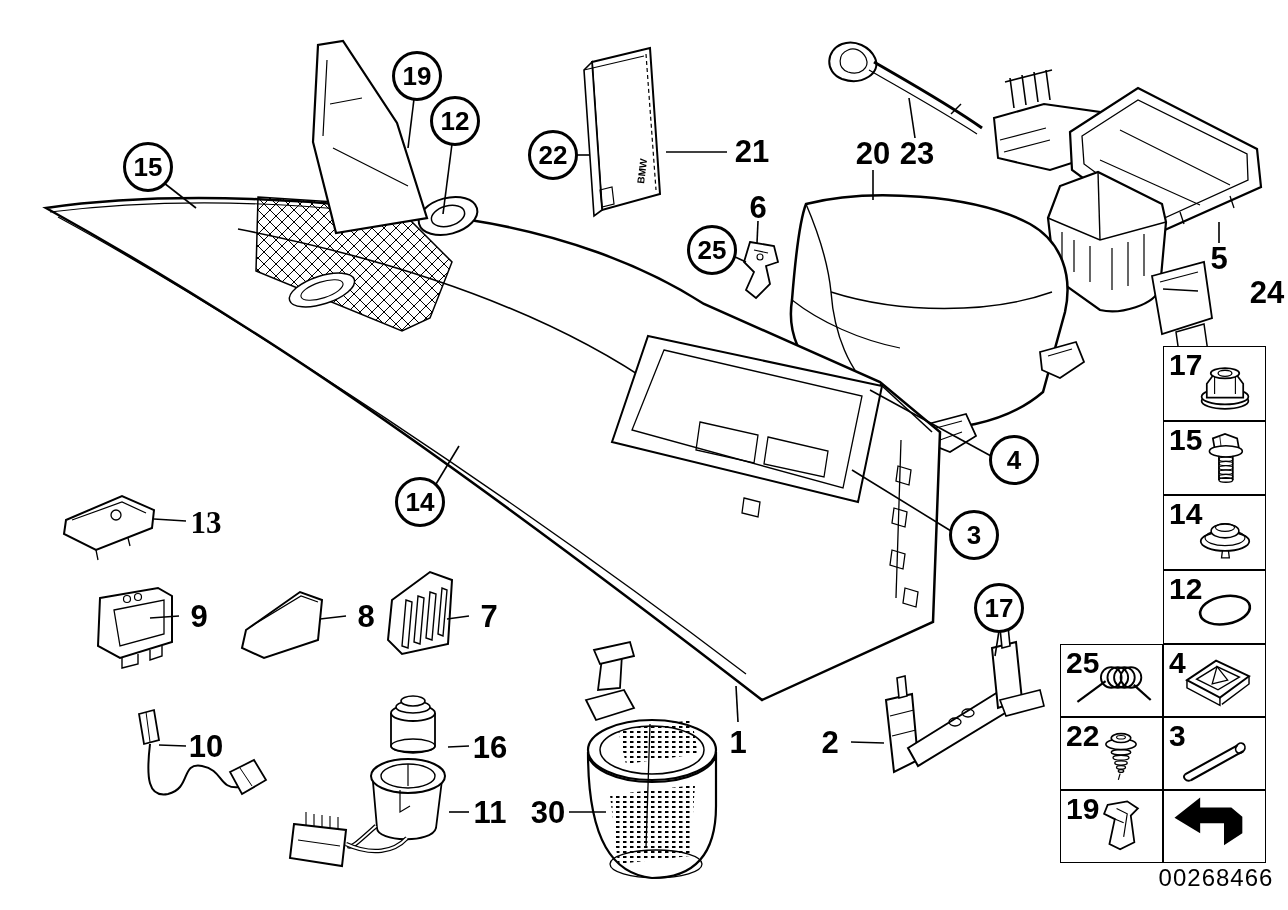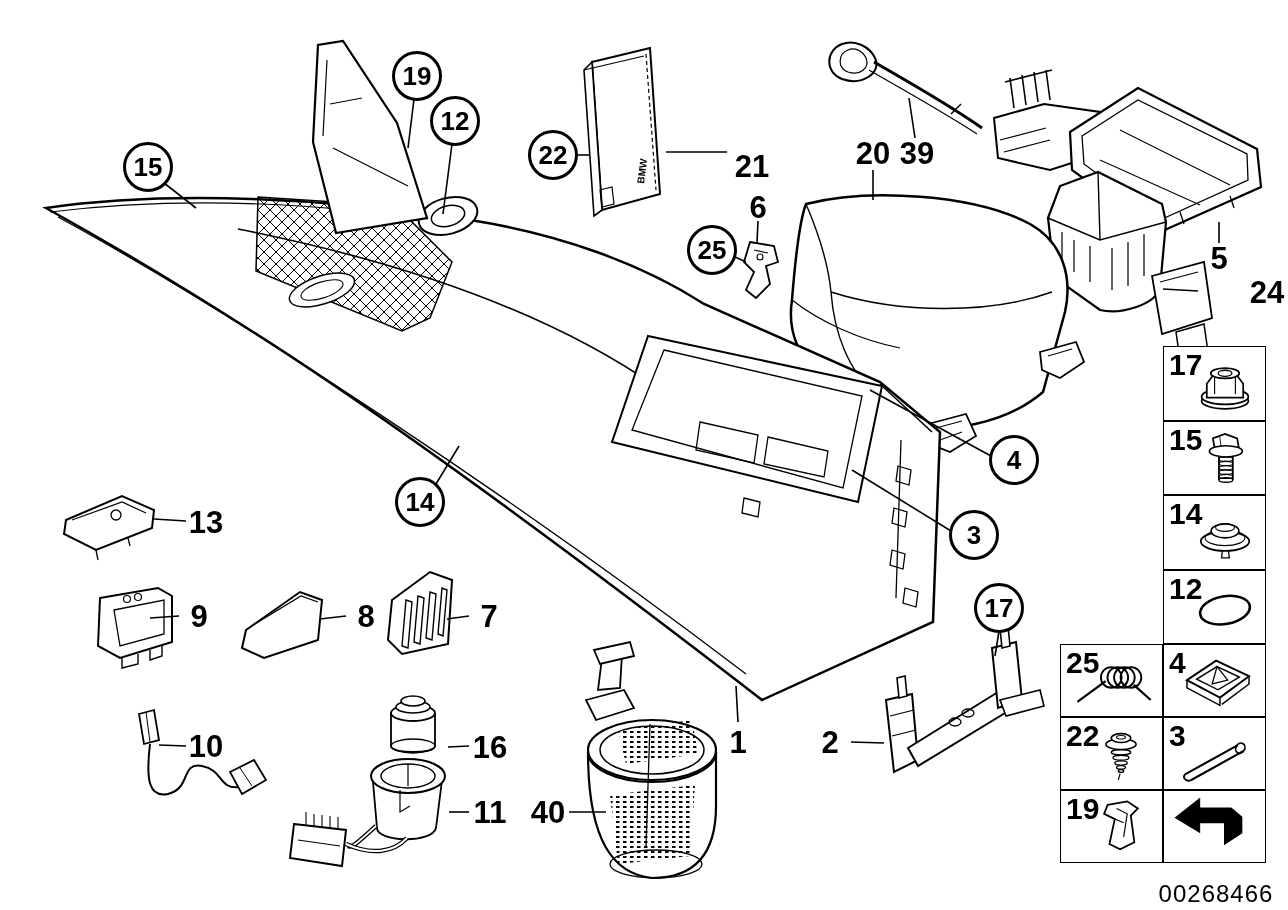--- a/index.html
+++ b/index.html
@@ -12,21 +12,21 @@
   .callout.circled{width:44px;height:44px;border:3px solid #000;border-radius:50%;background:#fff;
            display:flex;align-items:center;justify-content:center;font-size:26px;}
   
   .legend{position:absolute;display:grid;z-index:4;background:#fff;}
   .legend-cell{position:relative;border:1.5px solid #000;background:#fff;}
   .legend-num{position:absolute;left:5px;top:1px;font-weight:700;font-size:30px;line-height:1.1;}
   .legend-ico{position:absolute;right:1px;bottom:1px;}
   #legend-single{left:1163px;top:346px;grid-template-rows:repeat(4,74.5px);grid-template-columns:103px;}
   #legend-grid{left:1060px;top:644px;grid-template-rows:repeat(3,73px);grid-template-columns:103px 103px;}
   #part-number{position:absolute;left:1146px;top:864px;width:140px;text-align:center;
-               font-size:24px;letter-spacing:1px;font-weight:400;margin-top:16px;}
+               font-size:24px;letter-spacing:1px;font-weight:400;}
   svg .ln{stroke:#000;fill:none;}
   svg .wh{stroke:#000;fill:#fff;}
 </style>
 </head>
 <body>
 
 <div id="stage">
 
 <svg id="art" width="1288" height="910" viewBox="0 0 1288 910">
   <defs>
@@ -262,34 +262,34 @@
 <div id="callout-layer">
       <div class="callout circled" style="left: 148px; top: 167px;">15</div>
       <div class="callout circled" style="left: 417px; top: 76px;">19</div>
       <div class="callout circled" style="left: 455px; top: 121px;">12</div>
       <div class="callout circled" style="left: 553px; top: 155px;">22</div>
       <div class="callout circled" style="left: 712px; top: 250px;">25</div>
       <div class="callout circled" style="left: 420px; top: 502px;">14</div>
       <div class="callout circled" style="left: 1014px; top: 460px;">4</div>
       <div class="callout circled" style="left: 974px; top: 535px;">3</div>
       <div class="callout circled" style="left: 999px; top: 608px;">17</div>
-      <div class="callout" style="left: 752px; top: 166px;">21</div>
+      <div class="callout" style="left: 752px; top: 151px;">21</div>
       <div class="callout" style="left: 873px; top: 153px;">20</div>
-      <div class="callout" style="left: 917px; top: 153px;">39</div>
+      <div class="callout" style="left: 917px; top: 153px;">23</div>
       <div class="callout" style="left: 758px; top: 207px;">6</div>
       <div class="callout" style="left: 1219px; top: 258px;">5</div>
       <div class="callout" style="left: 1267px; top: 292px;">24</div>
-      <div class="callout" style="left: 206px; top: 522px;">13</div>
+      <div class="callout" style="left: 206px; top: 522px; font-family: Liberation Serif, serif;">13</div>
       <div class="callout" style="left: 199px; top: 616px;">9</div>
       <div class="callout" style="left: 366px; top: 616px;">8</div>
       <div class="callout" style="left: 489px; top: 616px;">7</div>
       <div class="callout" style="left: 206px; top: 746px; text-align: right;">10</div>
       <div class="callout" style="left: 490px; top: 747px;">16</div>
       <div class="callout" style="left: 490px; top: 812px;">11</div>
-      <div class="callout" style="left: 548px; top: 812px;">40</div>
+      <div class="callout" style="left: 548px; top: 812px;">30</div>
       <div class="callout" style="left: 738px; top: 742px;">1</div>
       <div class="callout" style="left: 830px; top: 742px;">2</div>
     </div>
 
 <div class="legend" id="legend-single">
   <div class="legend-cell">
     <span class="legend-num">17</span>
     <svg class="legend-ico" width="78" height="62" viewBox="0 0 90 66">
       <ellipse class="ln" stroke-width="2" cx="45" cy="48" rx="27" ry="9"></ellipse>
       <ellipse class="wh" stroke-width="2" cx="45" cy="43" rx="27" ry="9"></ellipse>

